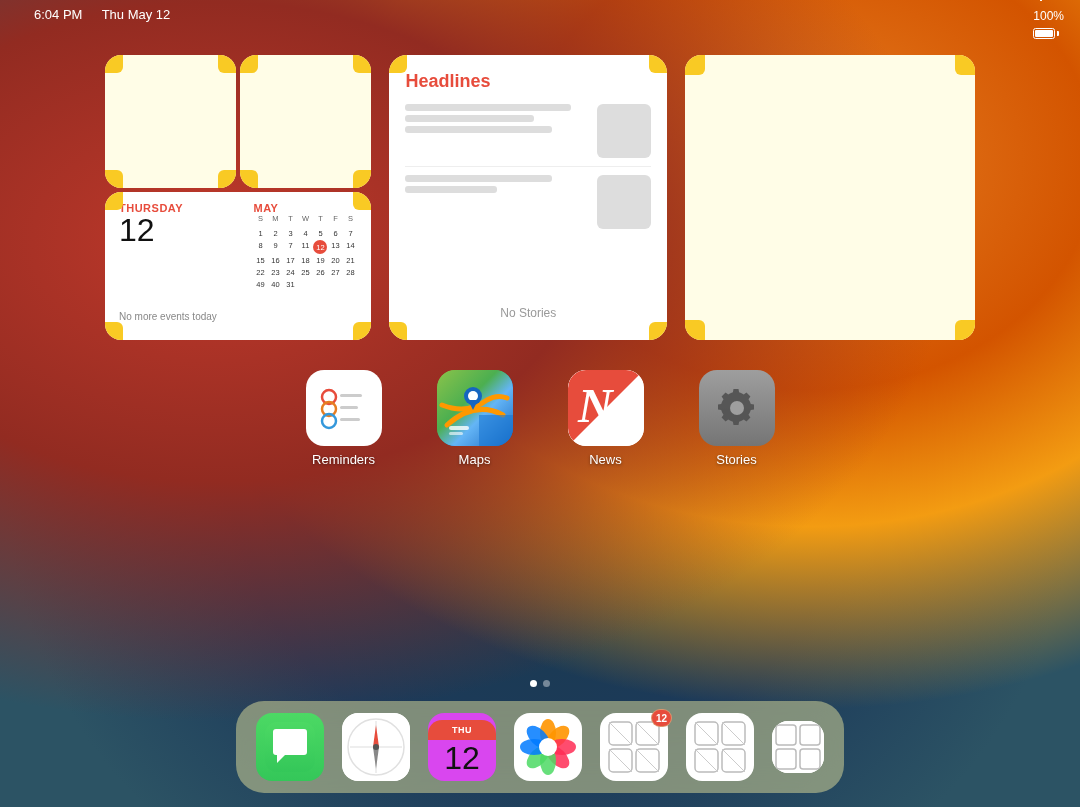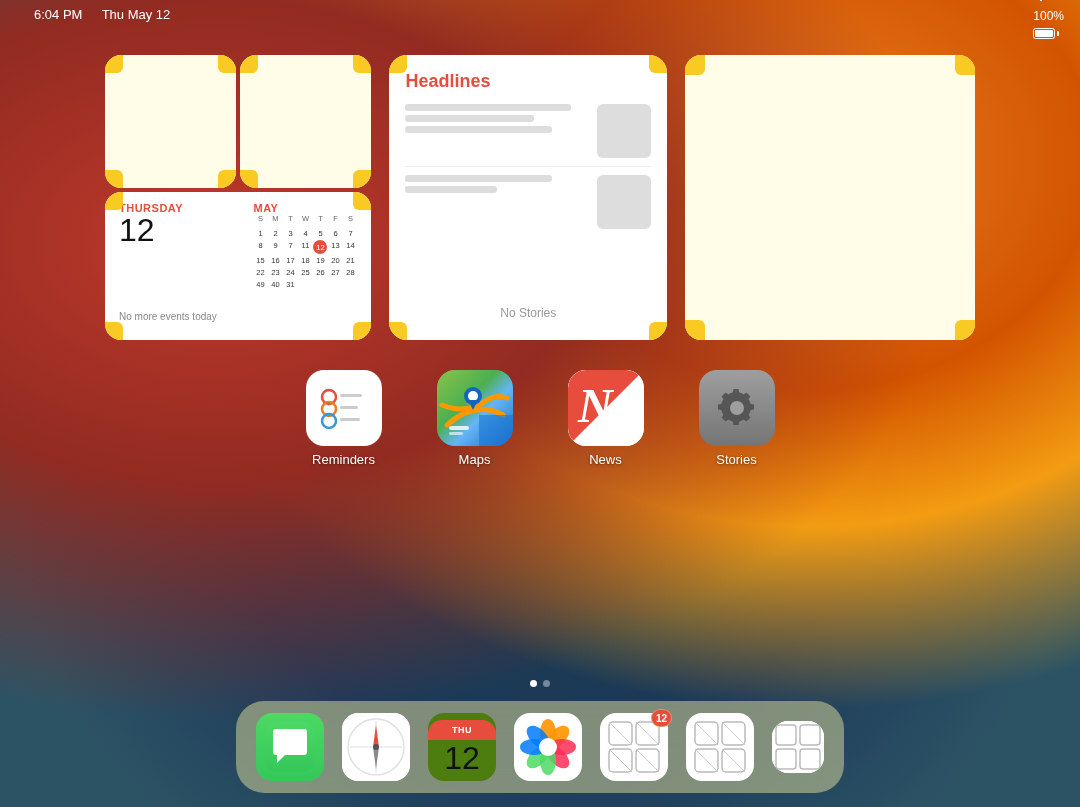--- a/index.html
+++ b/index.html
@@ -417,21 +417,21 @@
       background: linear-gradient(180deg, #4cd964 0%, #34c759 100%);
     }
 
     
     .safari-icon {
       background: white;
     }
 
     
     .calendar-dock-icon {
-      background: #4d7c0f;
+      background: #d946ef;
     }
     .cal-dock-header {
       background: #e74c3c;
       width: 100%;
       border-radius: 14px 14px 0 0;
       height: 20px;
       display: flex;
       align-items: center;
       justify-content: center;
       color: white;

